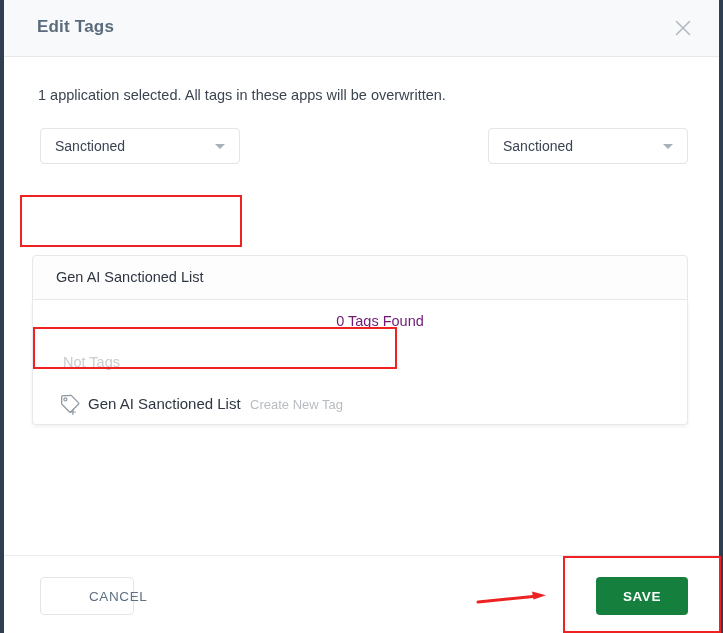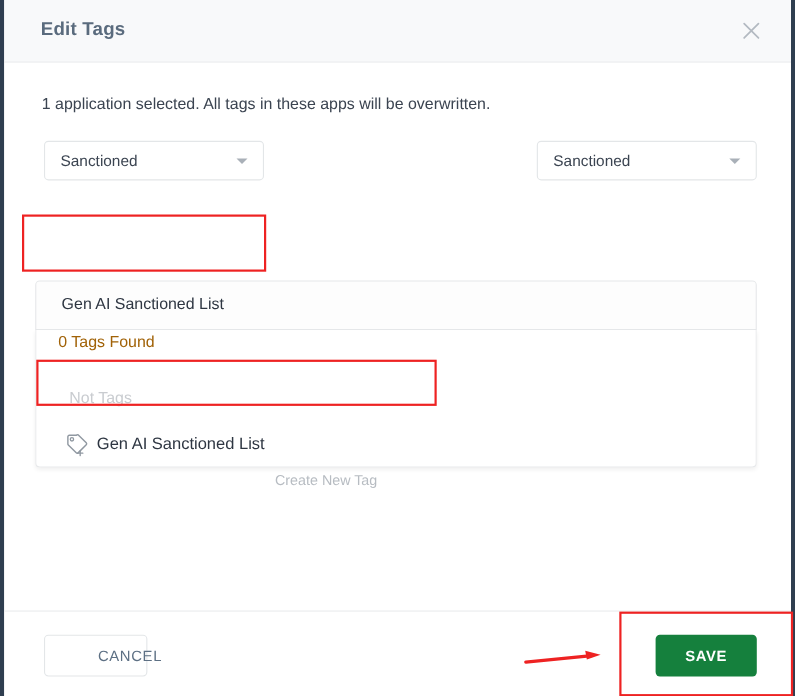--- a/index.html
+++ b/index.html
@@ -143,21 +143,21 @@
     border-top: none;
     border-radius: 0 0 4px 4px;
     box-shadow: 0 2px 4px rgba(0,0,0,0.06);
   }
   .dd-row {
     position: absolute;
     left: 0;
     width: 100%;
     font-size: 14.5px;
   }
-  .dd-count   { top: 3px;  left: 20px; color: #a16207; }
+  .dd-count   { top: 13px;  left: 20px; color: #701a75; text-align: center; }
   .dd-notfound{ top: 54px;  left: 30px; color: #c9ccd0; }
 
   .dd-create {
     top: 90px;
     height: 34px;
     display: flex;
     align-items: center;
     cursor: pointer;
   }
   .tag-plus-icon {
@@ -175,21 +175,20 @@
     top: 5px;
     font-size: 15px;
     color: #2e3642;
   }
   .dd-create-hint {
     position: absolute;
     left: 217px;
     top: 7px;
     font-size: 13px;
     color: #b7bcc2;
-    margin-top: 32px;
   }
 
   
   .modal-footer {
     position: absolute;
     left: 0;
     bottom: 0;
     width: 715px;
     height: 78px;
     background: #ffffff;

